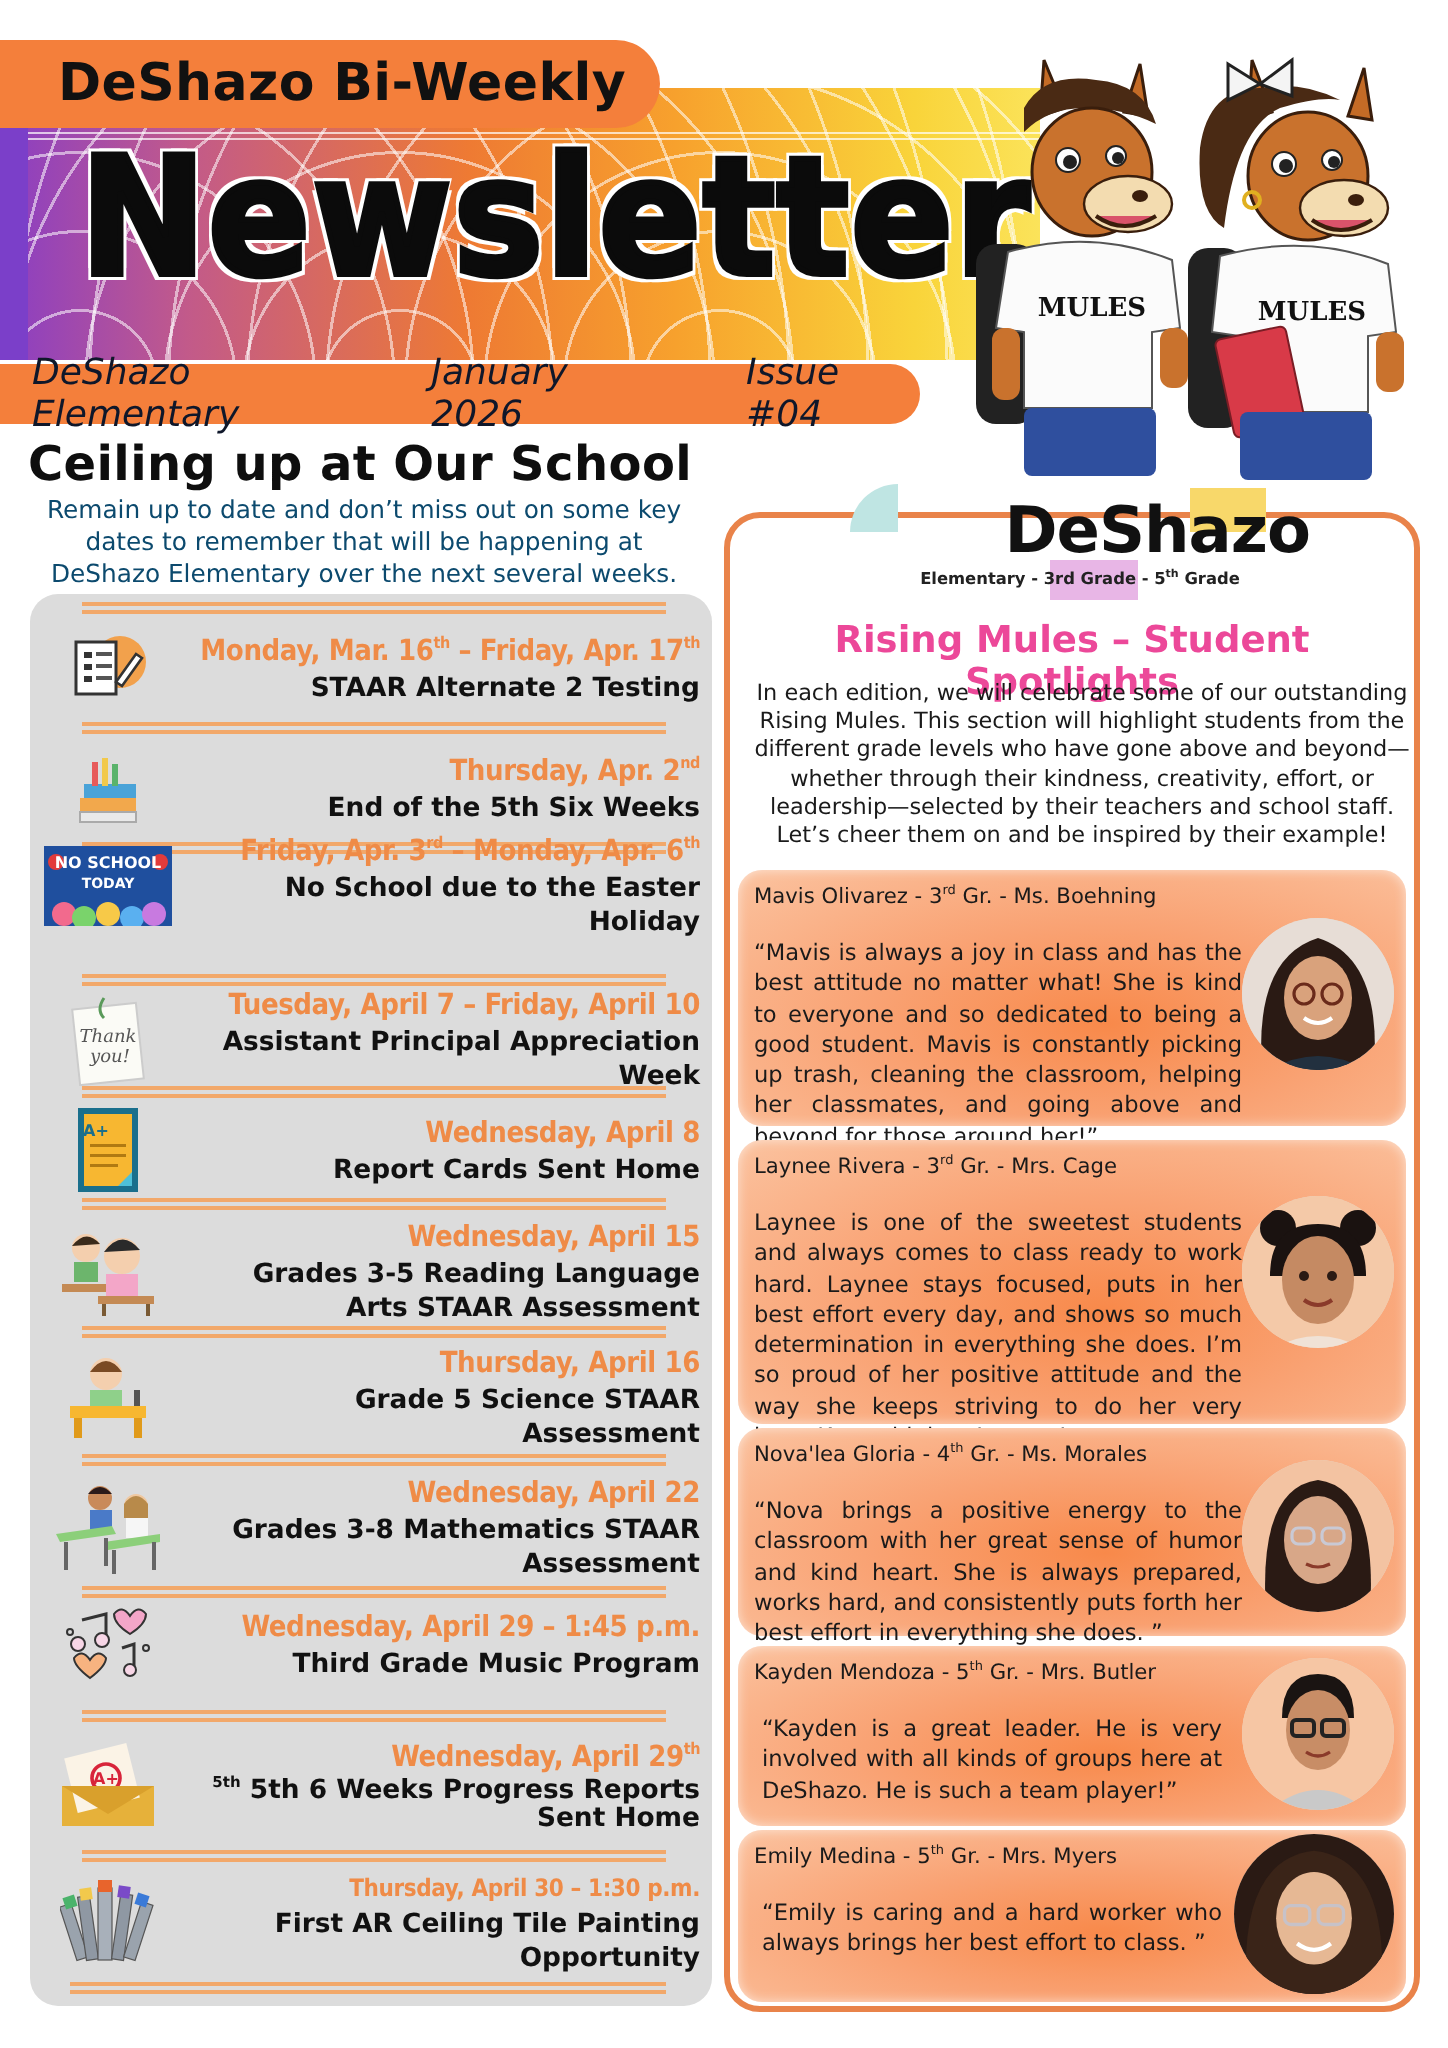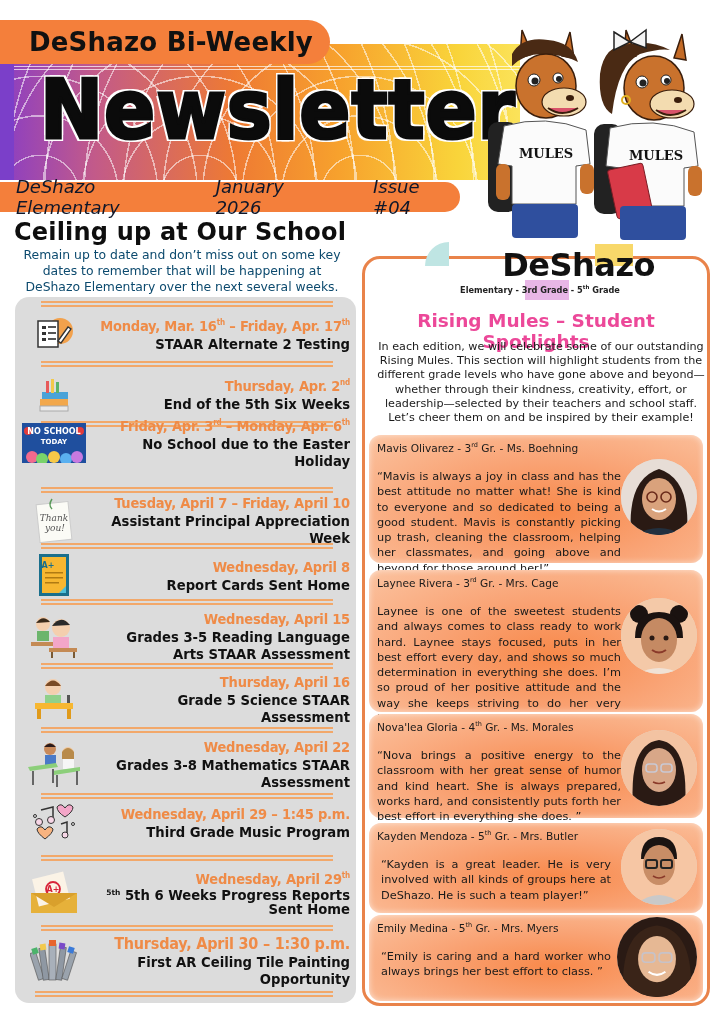--- a/index.html
+++ b/index.html
@@ -401,21 +401,21 @@
           <rect x="36" y="13" width="6" height="29" fill="#9aa3ad" transform="rotate(18 39 28)"></rect>
         </g>
         <rect x="2" y="10" width="6" height="6" fill="#4bb36b" transform="rotate(-18 5 13)"></rect>
         <rect x="10" y="6" width="6" height="6" fill="#f2c94c" transform="rotate(-8 13 9)"></rect>
         <rect x="19" y="2" width="7" height="6" fill="#e8642c"></rect>
         <rect x="29" y="5" width="6" height="6" fill="#7a4ac8" transform="rotate(8 32 8)"></rect>
         <rect x="38" y="9" width="6" height="6" fill="#3a7ad8" transform="rotate(18 41 12)"></rect>
       </svg>
     </div>
     <div class="txt">
-      <div class="date" style="font-size:16px">Thursday, April 30 – 1:30 p.m.</div>
+      <div class="date" style="font-size:12px">Thursday, April 30 – 1:30 p.m.</div>
       <div class="desc">First AR Ceiling Tile Painting Opportunity</div>
     </div>
   </div>
   <div class="sep" style="top:694px;left:20px;width:298px"></div>
 </div>
 
 <div class="spot-box"></div>
 
 <div class="brand-wrap">
   <div class="brand-sq1"></div>

